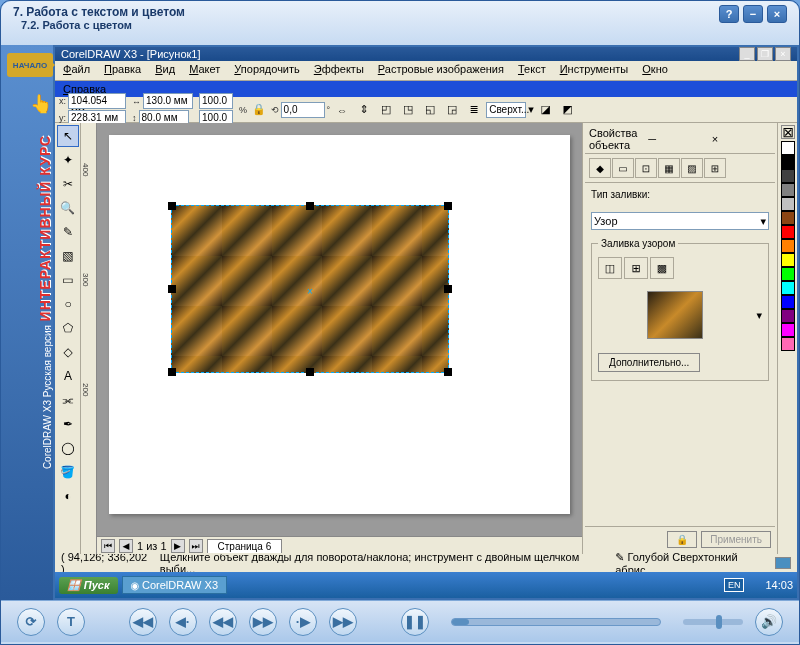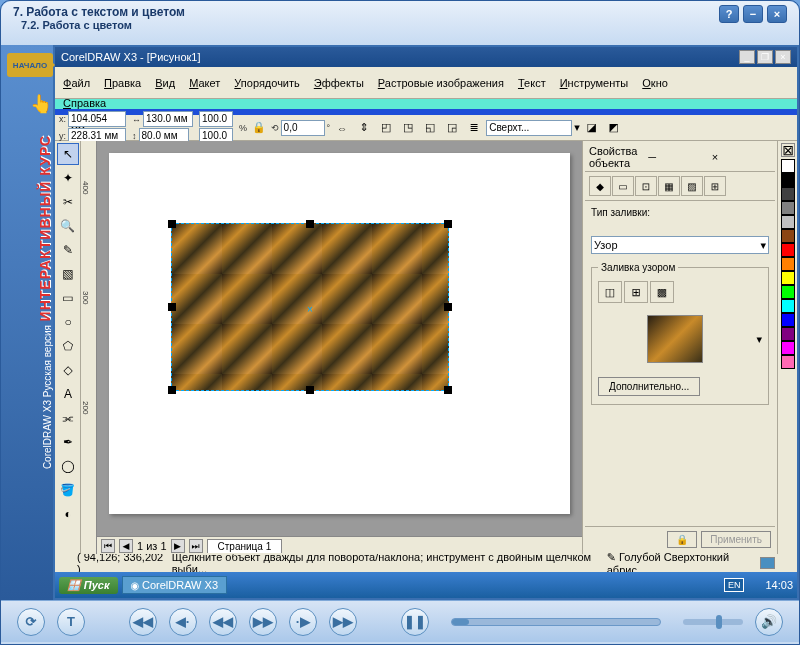--- a/index.html
+++ b/index.html
@@ -11,28 +11,28 @@
 .title-text h2{font-size:11px;color:#1a3a6a;margin-left:8px}
 .win-btns{display:flex;gap:4px}
 .win-btn{width:20px;height:18px;background:linear-gradient(to bottom,#5a8fd0,#3a6fb0);border:1px solid #2a5a9a;border-radius:3px;color:#fff;text-align:center;line-height:16px;font-weight:bold;cursor:pointer}
 .main-area{display:flex;height:555px}
 .left-rail{width:52px;background:linear-gradient(to bottom,#5a8fd0,#2a5a9a);display:flex;flex-direction:column;align-items:flex-end;padding-top:8px}
 .nacalo-btn{width:46px;height:24px;background:#d4a82a;color:#2a5a9a;font-size:8px;font-weight:bold;display:flex;align-items:center;justify-content:center;margin-bottom:16px;border-radius:3px;position:relative}
 .nacalo-btn::after{content:"";position:absolute;right:-8px;top:6px;border:6px solid transparent;border-left-color:#d4a82a}
 .vertical-text{writing-mode:vertical-rl;transform:rotate(180deg);color:#e03030;font-weight:bold;font-size:14px;letter-spacing:1px;margin-top:20px;text-shadow:1px 1px 0 #fff}
 .vertical-sub{writing-mode:vertical-rl;transform:rotate(180deg);color:#fff;font-size:10px;margin-top:4px}
 .app-frame{flex:1;background:#3a6fb0;padding:2px;display:flex;flex-direction:column}
-.app-title{height:20px;background:linear-gradient(to bottom,#2a5a9a,#1a4a8a);color:#fff;padding:2px 6px;display:flex;align-items:center;font-size:11px}
+.app-title{height:14px;background:linear-gradient(to bottom,#2a5a9a,#1a4a8a);color:#fff;padding:2px 6px;display:flex;align-items:center;font-size:11px}
 .app-title span{flex:1}
 .app-min{width:16px;height:14px;background:#ddd;border:1px solid #888;margin-left:2px;font-size:9px;text-align:center;line-height:12px;cursor:pointer}
 .app-body{flex:1;background:#ece9d8;display:flex;flex-direction:column}
-.menubar{height:32px;background:#ece9d8;padding:2px 8px;display:flex;gap:14px;align-items:center;border-bottom:1px solid #aca899}
+.menubar{height:20px;background:#ece9d8;padding:2px 8px;display:flex;gap:14px;border-bottom:1px solid #aca899}
 .menubar span{cursor:pointer}
 .menubar span u{text-decoration:underline}
-.menubar2{height:16px;padding:0 8px;background:#5eead4;border-bottom:6px solid #1d4ed8;font-size:10px;display:flex;align-items:flex-end}
+.menubar2{height:16px;padding:0 8px;background:#1d4ed8;border-bottom:1px solid #1d4ed8;font-size:10px;display:flex;align-items:center}
 .propbar{height:26px;background:#ece9d8;border-bottom:1px solid #aca899;display:flex;align-items:center;padding:0 4px;gap:2px;font-size:10px}
 .prop-field{background:#fff;border:1px solid #7f9db9;padding:1px 2px;font-size:10px;height:16px;display:inline-block}
 .prop-label{font-size:9px;color:#333}
 .prop-group{display:flex;flex-direction:column;gap:1px;margin-right:4px}
 .prop-row{display:flex;align-items:center;gap:2px}
 .tb-icon{width:20px;height:20px;border:1px solid transparent;display:inline-flex;align-items:center;justify-content:center;font-size:11px;cursor:pointer}
 .workspace{flex:1;display:flex;background:#ece9d8}
 .toolbox{width:26px;background:#ece9d8;border-right:1px solid #aca899;display:flex;flex-direction:column;gap:2px;padding:2px}
 .tool{width:22px;height:22px;border:1px solid transparent;display:flex;align-items:center;justify-content:center;font-size:12px;cursor:pointer}
 .tool.active{border:1px solid #316ac5;background:#c1d2ee}
@@ -53,34 +53,34 @@
 .page-nav{position:absolute;bottom:0;left:0;right:0;height:18px;background:#ece9d8;border-top:1px solid #888;display:flex;align-items:center;padding:0 4px;font-size:10px;gap:4px}
 .nav-btn{width:14px;height:14px;border:1px solid #888;background:#ddd;text-align:center;line-height:12px;cursor:pointer;font-size:9px}
 .page-tab{padding:1px 10px;background:#fff;border:1px solid #888;border-bottom:none;font-size:10px}
 .docker{width:195px;background:#ece9d8;border-left:1px solid #aca899;display:flex;flex-direction:column;padding:2px}
 .docker-title{display:flex;align-items:center;padding:2px 4px;font-size:10px;border-bottom:1px solid #aca899}
 .docker-title span{flex:1}
 .docker-close{cursor:pointer;padding:0 4px}
 .docker-toolbar{display:flex;gap:1px;padding:4px;border-bottom:1px solid #aca899}
 .docker-tab{width:22px;height:20px;border:1px solid #aca899;background:#ece9d8;display:flex;align-items:center;justify-content:center;font-size:10px;cursor:pointer}
 .docker-body{padding:6px;flex:1}
-.docker-label{font-size:10px;margin-bottom:18px}
+.docker-label{font-size:10px;margin-bottom:12px}
 .docker-combo{width:100%;height:18px;border:1px solid #7f9db9;background:#fff;font-size:10px;padding:1px 2px;display:flex;justify-content:space-between;align-items:center;cursor:pointer}
 .fill-group{border:1px solid #aca899;margin-top:8px;padding:8px 6px}
 .fill-group legend{font-size:10px;padding:0 3px}
 .fill-btns{display:flex;gap:2px;margin-bottom:8px}
 .fill-btn{width:24px;height:22px;border:1px solid #aca899;cursor:pointer;background:#ece9d8;display:flex;align-items:center;justify-content:center;font-size:11px}
 .fill-preview{width:56px;height:48px;border:1px solid #888;margin:4px auto;background:linear-gradient(135deg,#2a2012,#c88a2a,#3a3018)}
 .adv-btn{margin-top:10px;padding:3px 10px;border:1px solid #888;background:#ece9d8;cursor:pointer;font-size:10px}
 .docker-foot{display:flex;justify-content:flex-end;gap:4px;padding:4px;border-top:1px solid #aca899}
 .docker-foot button{padding:2px 8px;border:1px solid #888;background:#ece9d8;font-size:10px;color:#999}
 .color-rail{width:20px;background:#ece9d8;border-left:1px solid #aca899;display:flex;flex-direction:column;gap:0;padding:2px 3px}
 .swatch{width:14px;height:14px;border:1px solid #000;margin-bottom:0;cursor:pointer}
 .statusbar{height:20px;background:#ece9d8;border-top:1px solid #aca899;display:flex;align-items:center;padding:0 6px;font-size:10px;gap:12px}
-.statusbar2{height:18px;background:#ece9d8;display:flex;align-items:center;padding:0 22px;font-size:10px;gap:8px}
+.statusbar2{height:18px;background:#ece9d8;display:flex;align-items:center;padding:0 6px;font-size:10px;gap:8px}
 .status-swatch{width:16px;height:12px;border:1px solid #888;display:inline-block;vertical-align:middle}
 .taskbar{height:26px;background:linear-gradient(to bottom,#3a7fd0,#1a5fa0);display:flex;align-items:center;padding:0 4px;gap:4px}
 .start-btn{padding:2px 8px;background:linear-gradient(to bottom,#5aa050,#3a8030);color:#fff;border-radius:3px;font-size:11px;font-style:italic;font-weight:bold;cursor:pointer}
 .task-btn{padding:2px 8px;background:#5a9fd0;color:#fff;border:1px solid #2a6fa0;font-size:10px;cursor:pointer}
 .tray{margin-left:auto;display:flex;align-items:center;gap:21px;color:#fff;font-size:10px}
 .tray-lang{background:#1a5fa0;padding:1px 3px;border:1px solid #fff;font-size:9px}
 .player-bar{height:42px;background:linear-gradient(to bottom,#d7e4f5,#aac8ea);display:flex;align-items:center;padding:0 16px;gap:12px;border-top:1px solid #7fa8d8}
 .pbtn{width:28px;height:28px;border-radius:50%;border:1px solid #5a8fc0;background:linear-gradient(to bottom,#f0f6fc,#c0d8f0);display:flex;align-items:center;justify-content:center;color:#3a6fa0;font-size:13px;cursor:pointer;font-weight:bold}
 .progress{flex:1;height:8px;background:#9ab8da;border-radius:4px;border:1px solid #6a98c8;margin:0 10px;position:relative}
 .progress::before{content:"";position:absolute;left:0;top:0;bottom:0;width:8%;background:#5a8fc0;border-radius:4px}
@@ -170,21 +170,21 @@
           <span class="prop-label">⟲</span>
           <span class="prop-field" style="width:44px">0,0</span>
           <span class="prop-label">°</span>
           <span class="tb-icon">⇔</span>
           <span class="tb-icon">⇕</span>
           <span class="tb-icon">◰</span>
           <span class="tb-icon">◳</span>
           <span class="tb-icon">◱</span>
           <span class="tb-icon">◲</span>
           <span class="tb-icon">≣</span>
-          <span class="prop-field" style="width:86px">Сверхт...</span>
+          <span class="prop-field" style="width:40px">Сверхт...</span>
           <span>▾</span>
           <span class="tb-icon">◪</span>
           <span class="tb-icon">◩</span>
         </div>
 
         <div class="workspace">
           <div class="toolbox">
             <div class="tool active">↖</div>
             <div class="tool">✦</div>
             <div class="tool">✂</div>
@@ -223,21 +223,21 @@
                     <div class="handle h-br"></div>
                     <div class="center-mark">×</div>
                   </div>
                 </div>
                 <div class="page-nav">
                   <span class="nav-btn">⏮</span>
                   <span class="nav-btn">◀</span>
                   <span>1 из 1</span>
                   <span class="nav-btn">▶</span>
                   <span class="nav-btn">⏭</span>
-                  <span class="page-tab">Страница 1</span>
+                  <span class="page-tab">Страница 6</span>
                 </div>
               </div>
             </div>
           </div>
 
           <div class="docker">
             <div class="docker-title">
               <span>Свойства объекта</span>
               <span class="docker-close">─</span>
               <span class="docker-close">×</span>

